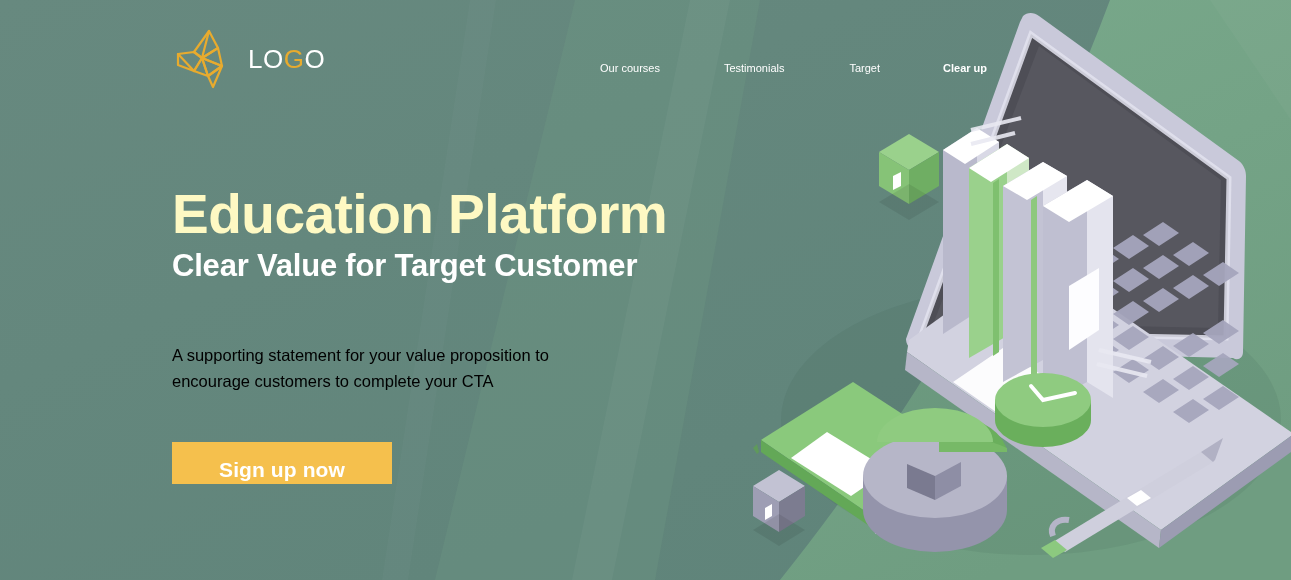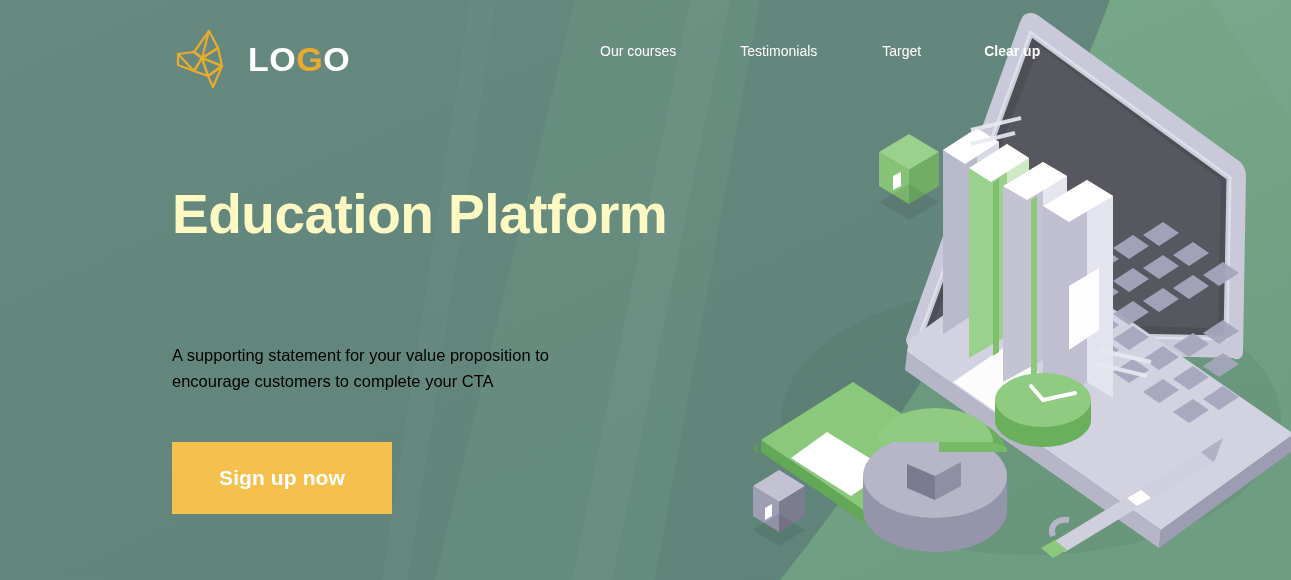--- a/index.html
+++ b/index.html
@@ -51,45 +51,46 @@
     align-items: center;
     gap: 10px;
     cursor: pointer;
   }
   .brand-mark {
     width: 66px;
     height: 66px;
     display: block;
   }
   .brand-text {
-    font-size: 34px;
-    font-weight: bold;
+    font-size: 26px;
+    font-weight: normal;
     letter-spacing: 0.5px;
     color: #ffffff;
     line-height: 1;
     white-space: nowrap;
   }
   .brand-text .mid {
     color: #e8ab2e;
   }
 
   .main-nav {
     position: absolute;
     left: 600px;
     top: 38px;
     width: 560px;
     display: flex;
     align-items: center;
   }
   .nav-item {
     color: #ffffff;
-    font-size: 14px;
+    font-size: 11px;
     white-space: nowrap;
     cursor: pointer;
     line-height: 26px;
+    margin-top: 17px;
   }
   .nav-item.is-cta {
     font-weight: bold;
   }
   .nav-sp-1 { width: 64px; }
   .nav-sp-2 { width: 65px; }
   .nav-sp-3 { width: 63px; }
 
   
   .hero-copy {
@@ -124,21 +125,21 @@
     width: 420px;
     font-size: 16.5px;
     color: #000000;
     line-height: 26px;
   }
   .cta-button {
     position: absolute;
     top: 256px;
     left: 0;
     width: 220px;
-    height: 72px;
+    height: 42px;
     background: #f5c04d;
     border: none;
     color: #ffffff;
     font-family: "Liberation Sans", sans-serif;
     font-size: 21px;
     font-weight: bold;
     cursor: pointer;
     letter-spacing: 0.1px;
     padding: 16px;
   }
@@ -368,18 +369,19 @@
         <span class="nav-sp-2"></span>
         <a class="nav-item">Target</a>
         <span class="nav-sp-3"></span>
         <a class="nav-item is-cta">Clear up</a>
       </nav>
 
     </header>
 
     <div class="hero-copy">
       <h1 class="headline">Education Platform</h1>
+      <h2 class="subheadline">Clear Value for Target Customer</h2>
       <p class="support">A supporting statement for your value proposition to encourage customers to complete your CTA</p>
       <button class="cta-button">Sign up now</button>
     </div>
 
   </div>
 </div>
 
 </body></html>

